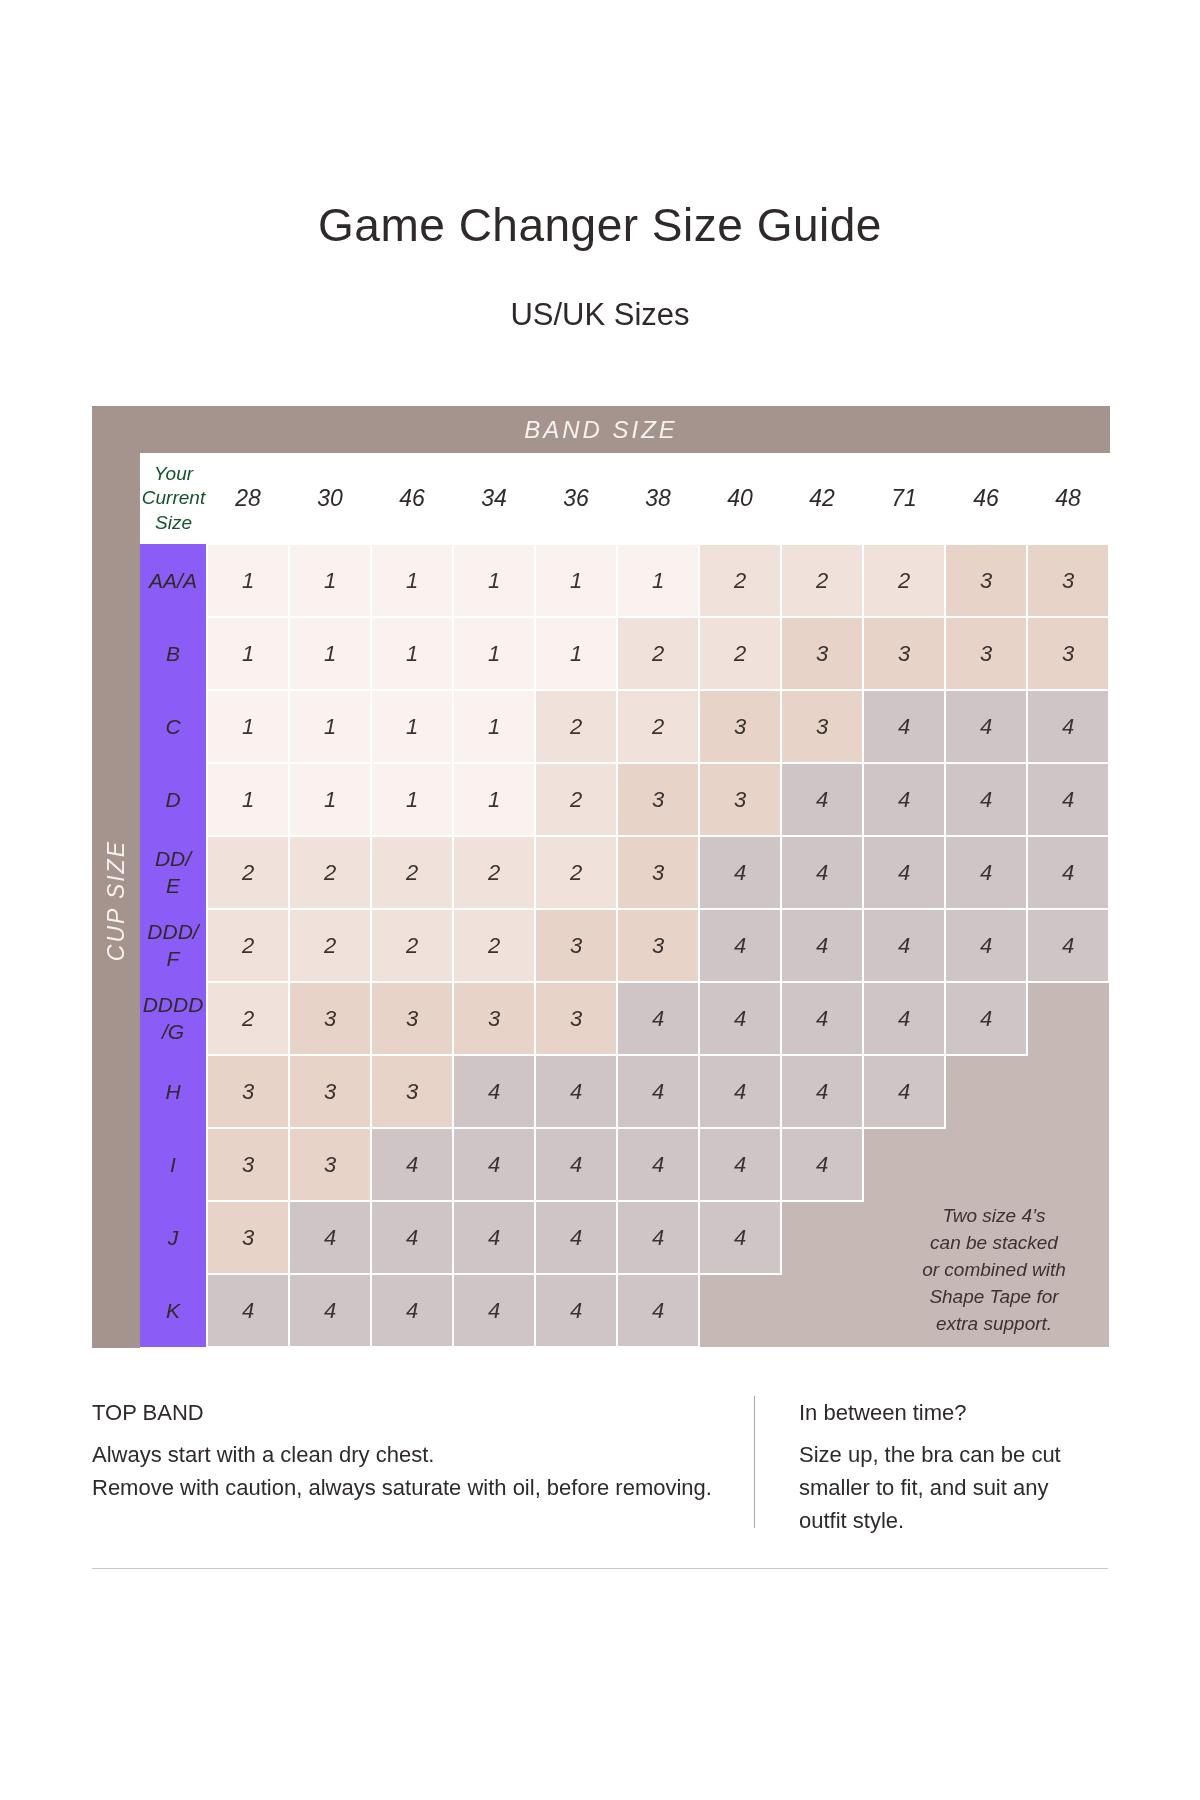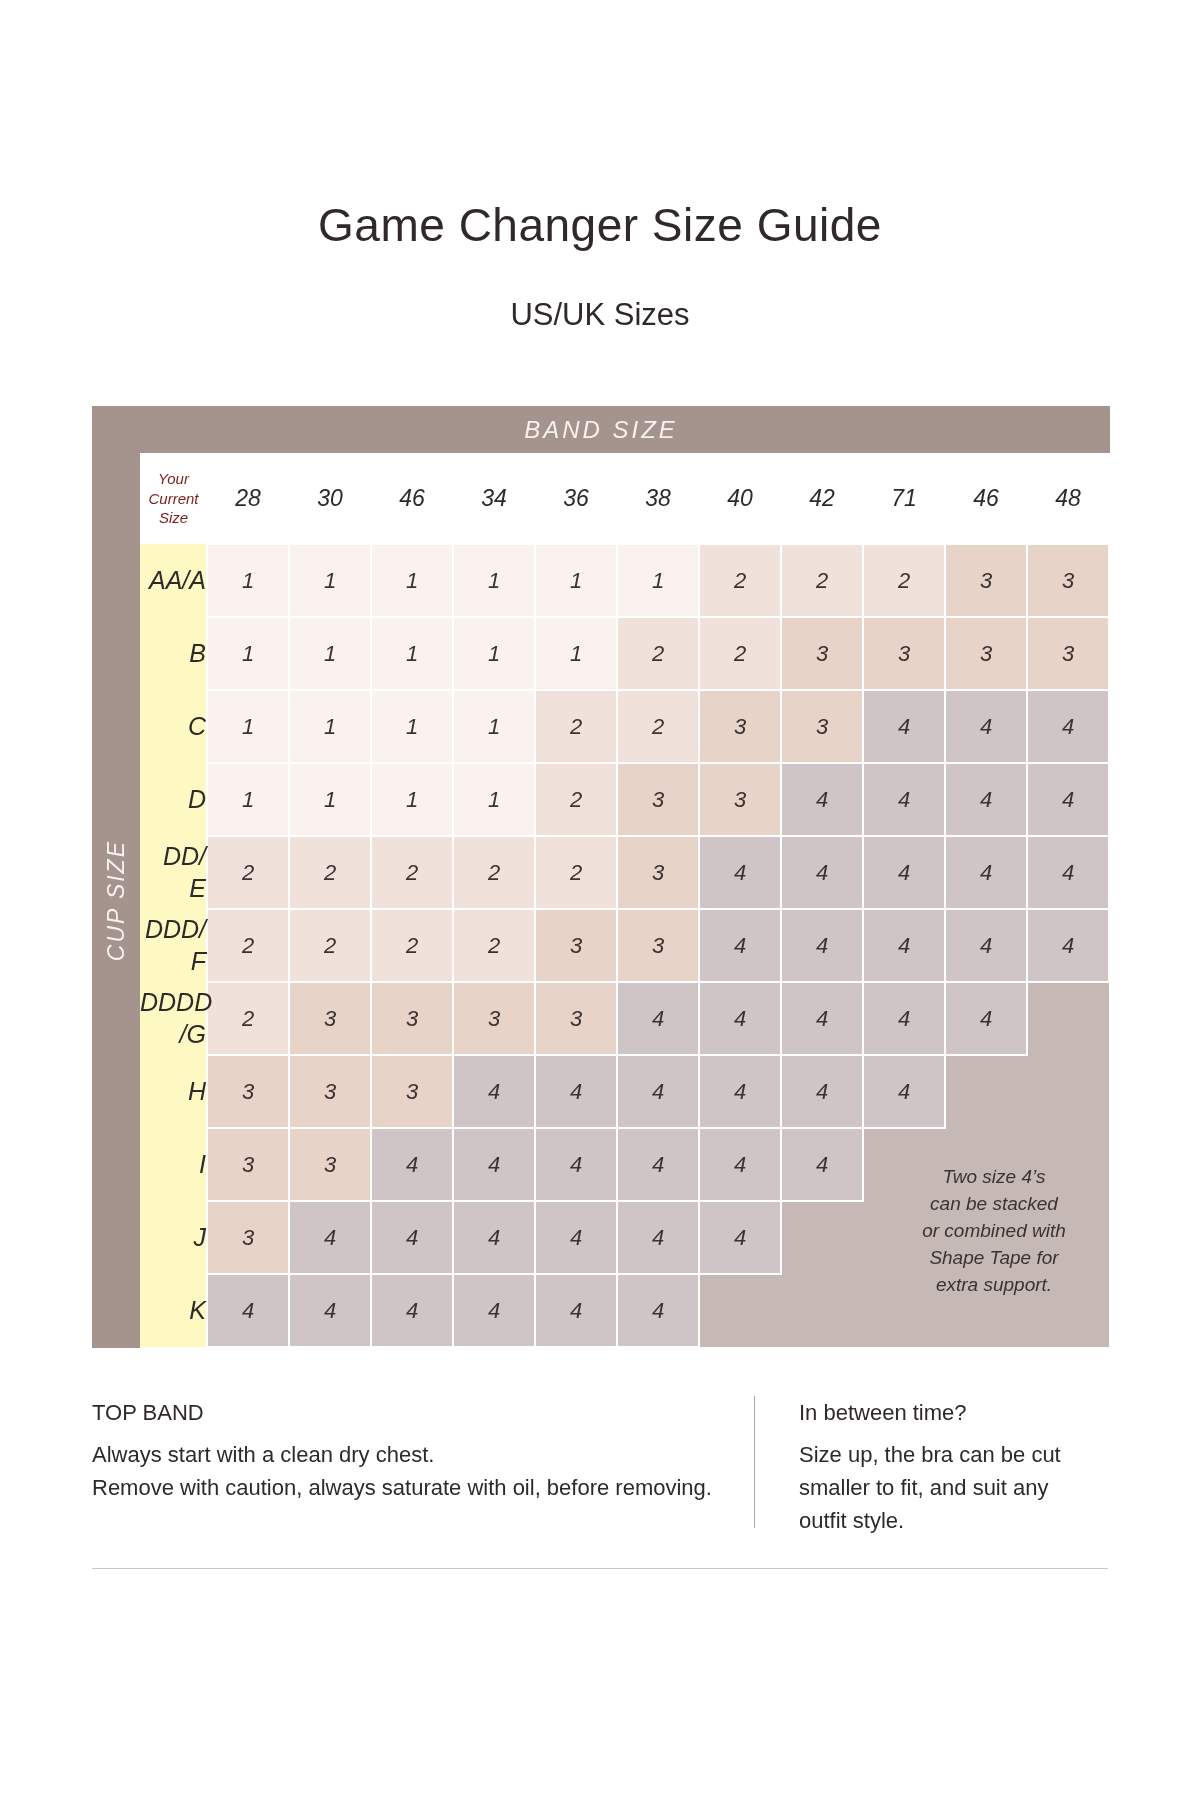--- a/index.html
+++ b/index.html
@@ -26,27 +26,27 @@
   .cup-sidebar span {
     writing-mode:vertical-rl; transform:rotate(180deg);
     color:#f7f2f0; font-size:23px; letter-spacing:2px; white-space:nowrap;
   }
   table.grid { border-collapse:collapse; table-layout:fixed; width:970px; }
   table.grid col.labcol { width:67px; }
   table.grid col.sizecol { width:82px; }
   table.grid tr.hdr { height:91px; }
   table.grid tr.datarow { height:73px; }
   td { text-align:center; vertical-align:middle; padding:0; }
-  td.corner { background:#fff; font-size:15px; line-height:1.3; color:#7f1d1d; }
+  td.corner { background:#fff; font-size:19px; line-height:1.3; color:#14532d; }
   td.band { background:#fff; font-size:23px; color:#2f2a29; }
-  td.lab { background:#fef9c3; font-size:25px; line-height:1.25; color:#2f2a29;text-align:right; }
+  td.lab { background:#8b5cf6; font-size:21px; line-height:1.25; color:#2f2a29; }
   td.val { border:2px solid #ffffff; font-size:22px; color:#3a3332; }
   td.empty { border:none; }
   .note {
-    position:absolute; left:788px; top:748px; width:228px; height:154px;
+    position:absolute; left:788px; top:787px; width:228px; height:154px;
     display:flex; align-items:center; justify-content:center;
     font-size:19px; line-height:1.42; text-align:center; white-space:pre-line; color:#3a3332;
   }
   .tips-section { margin:52px 0 0 92px; width:1016px; display:flex; }
   .tips-left { width:662px; }
   .tips-heading { font-size:22px; margin-bottom:12px; color:#2f2a29; }
   .tip-line { font-size:22px; line-height:1.5; color:#2f2a29; }
   .v-divider { width:1px; background:#a9a6a5; height:132px; margin-top:-4px; }
   .tips-right { margin-left:44px; }
   .bottom-rule {

